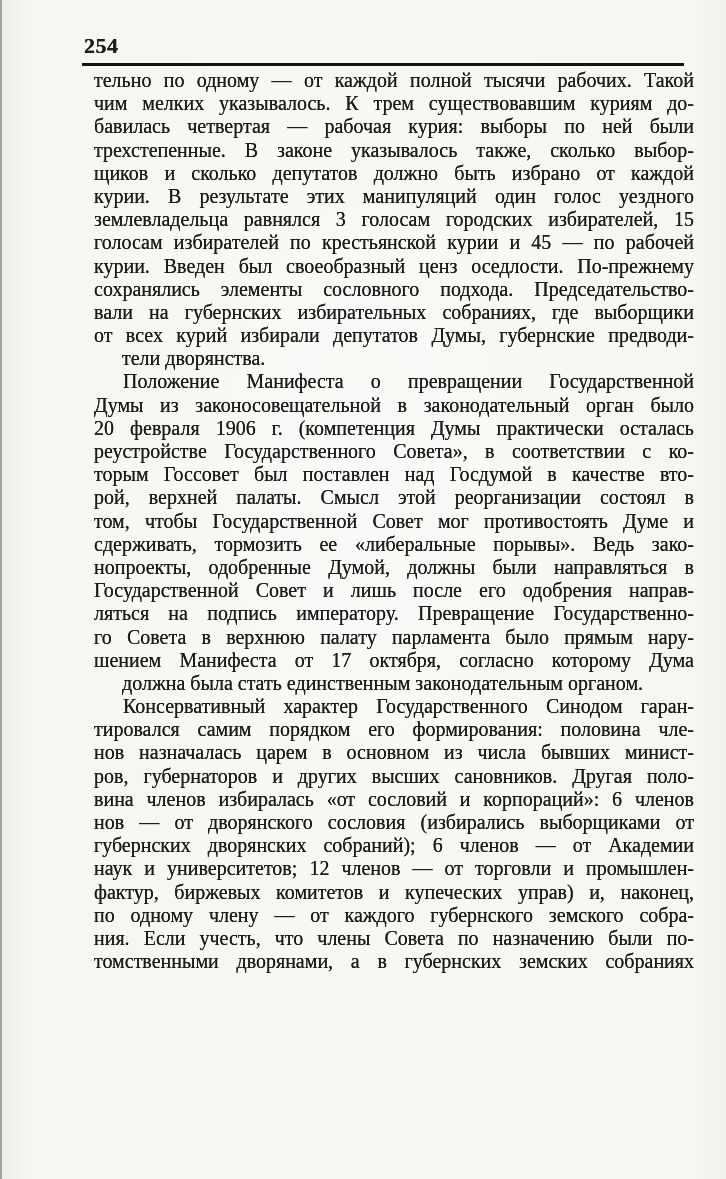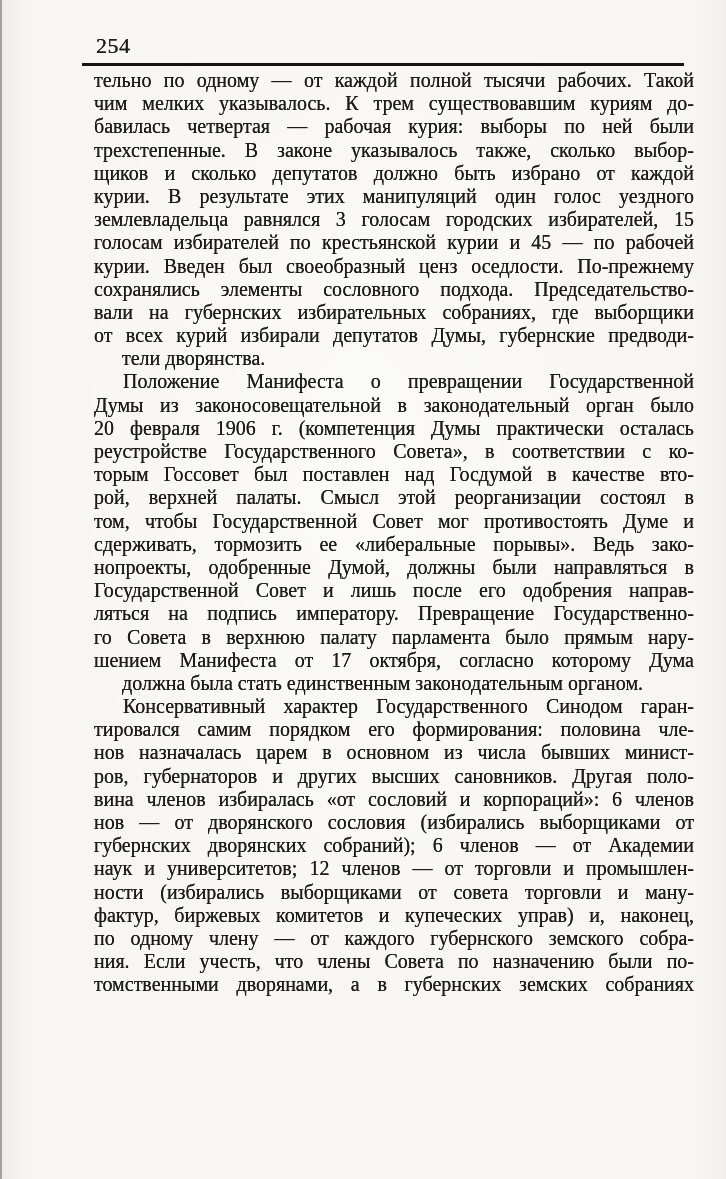--- a/index.html
+++ b/index.html
@@ -33,23 +33,23 @@
     opacity: 0.65;
   }
   .page-header {
     position: absolute;
     left: 82px;
     top: 33px;
     width: 602px;
   }
   .page-number {
     font-size: 22px;
-    font-weight: normal;
+    font-weight: bold;
     color: var(--ink, #1e1c1a);
-    margin-left: 14px;
+    margin-left: 2px;
     letter-spacing: 0.5px;
     text-shadow: 0 0 0.5px currentColor;
   }
   .header-rule {
     margin-top: 4px;
     width: 602px;
     height: 2.5px;
     background: #161514;
   }
   .text-body {
@@ -121,20 +121,19 @@
       </div>
       <div class="para">
         <div class="line first-indented">Консервативный характер Государственного Синодом гаран-</div>
         <div class="line">тировался самим порядком его формирования: половина чле-</div>
         <div class="line">нов назначалась царем в основном из числа бывших минист-</div>
         <div class="line">ров, губернаторов и других высших сановников. Другая поло-</div>
         <div class="line">вина членов избиралась «от сословий и корпораций»: 6 членов</div>
         <div class="line">нов — от дворянского сословия (избирались выборщиками от</div>
         <div class="line">губернских дворянских собраний); 6 членов — от Академии</div>
         <div class="line">наук и университетов; 12 членов — от торговли и промышлен-</div>
-        <div class="line">ности (избирались выборщиками от совета торговли и ману-</div>
         <div class="line">фактур, биржевых комитетов и купеческих управ) и, наконец,</div>
         <div class="line">по одному члену — от каждого губернского земского собра-</div>
         <div class="line">ния. Если учесть, что члены Совета по назначению были по-</div>
         <div class="line">томственными дворянами, а в губернских земских собраниях</div>
       </div>
     </main>
 </div>
 
 </body></html>

